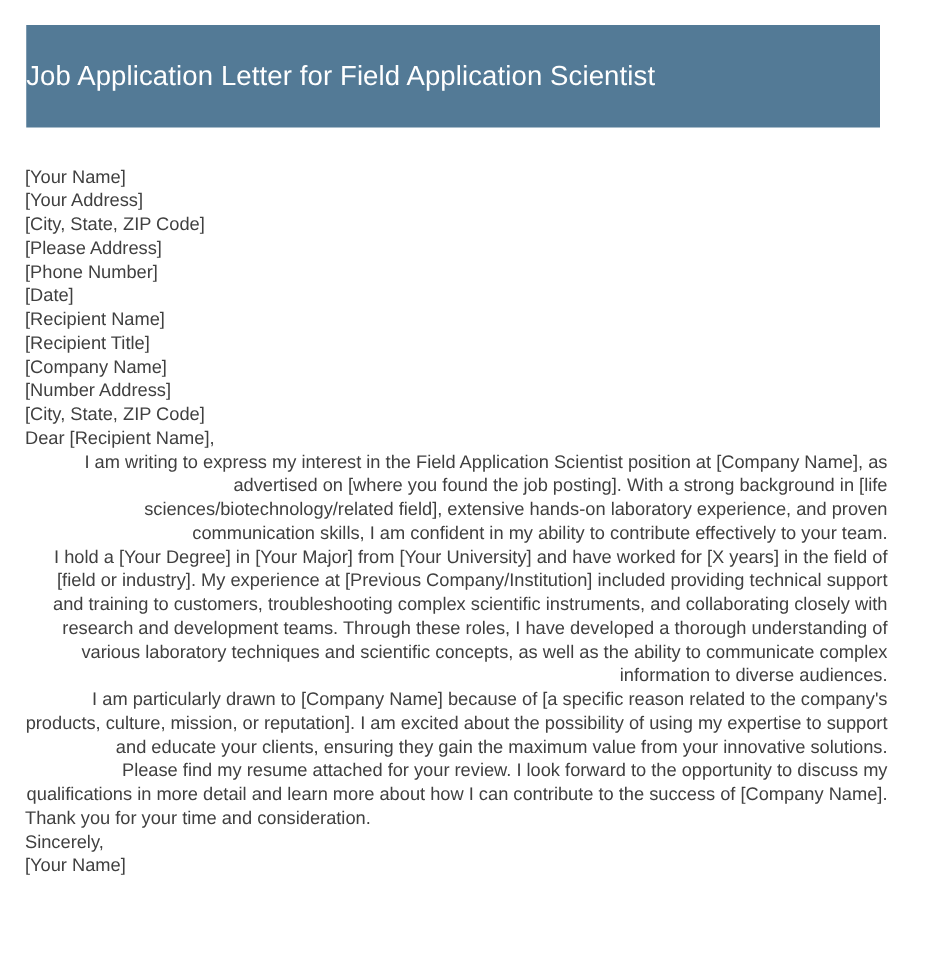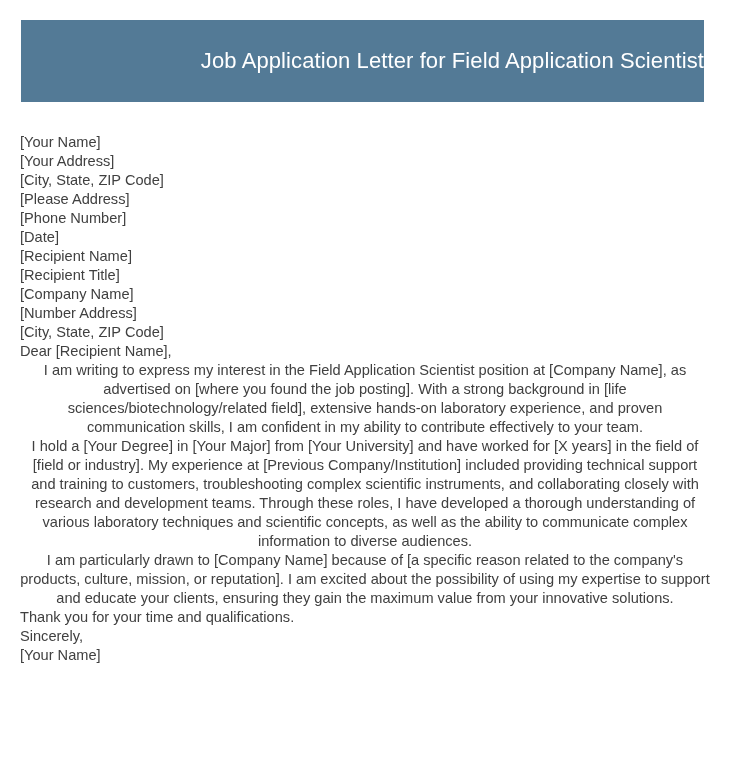--- a/index.html
+++ b/index.html
@@ -25,21 +25,21 @@
   
   .header-banner {
     position: absolute;
     left: 21px;
     top: 20px;
     width: 683px;
     height: 82px;
     background: #537a96;
     display: flex;
     align-items: center;
-    justify-content: flex-end;
+    justify-content: flex-start;
     box-sizing: border-box;
   }
 
   .header-title {
     color: #ffffff;
     font-family: "Liberation Sans", sans-serif;
     font-size: 22px;
     font-weight: normal;
     letter-spacing: 0.1px;
     line-height: 1.2;
@@ -63,21 +63,21 @@
 
   .letter-line {
     margin: 0;
     padding: 0;
     white-space: pre-wrap;
   }
 
   .letter-para {
     margin: 0;
     padding: 0;
-    text-align: center;
+    text-align: right;
   }
 </style>
 </head>
 <body>
 
 <div class="page">
 
   <div class="header-banner">
     <h1 class="header-title">Job Application Letter for Field Application Scientist</h1>
   </div>
@@ -99,20 +99,21 @@
       <div class="letter-line">[Company Name]</div>
       <div class="letter-line">[Number Address]</div>
       <div class="letter-line">[City, State, ZIP Code]</div>
     </div>
 
     <div class="letter-line">Dear [Recipient Name],</div>
 
     <p class="letter-para">I am writing to express my interest in the Field Application Scientist position at [Company Name], as advertised on [where you found the job posting]. With a strong background in [life sciences/biotechnology/related field], extensive hands-on laboratory experience, and proven communication skills, I am confident in my ability to contribute effectively to your team.</p>
     <p class="letter-para">I hold a [Your Degree] in [Your Major] from [Your University] and have worked for [X years] in the field of [field or industry]. My experience at [Previous Company/Institution] included providing technical support and training to customers, troubleshooting complex scientific instruments, and collaborating closely with research and development teams. Through these roles, I have developed a thorough understanding of various laboratory techniques and scientific concepts, as well as the ability to communicate complex information to diverse audiences.</p>
     <p class="letter-para">I am particularly drawn to [Company Name] because of [a specific reason related to the company's products, culture, mission, or reputation]. I am excited about the possibility of using my expertise to support and educate your clients, ensuring they gain the maximum value from your innovative solutions.</p>
+    <p class="letter-para">Please find my resume attached for your review. I look forward to the opportunity to discuss my qualifications in more detail and learn more about how I can contribute to the success of [Company Name].</p>
 
-    <div class="letter-line">Thank you for your time and qualifications.</div>
+    <div class="letter-line">Thank you for your time and consideration.</div>
     <div class="letter-line">Sincerely,</div>
     <div class="letter-line">[Your Name]</div>
 
   </div>
 
 </div>
 
 </body></html>

